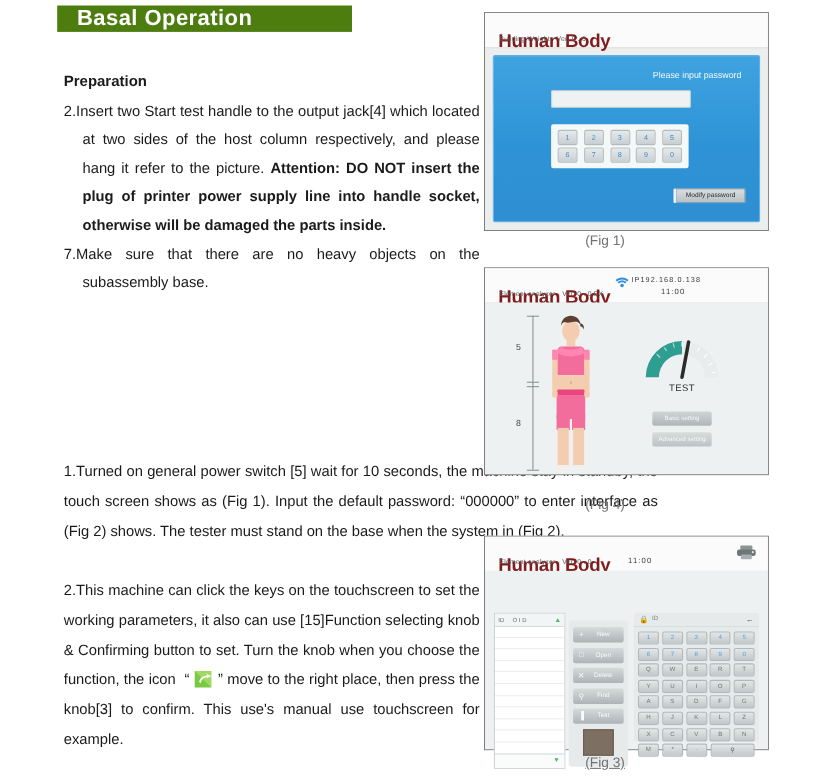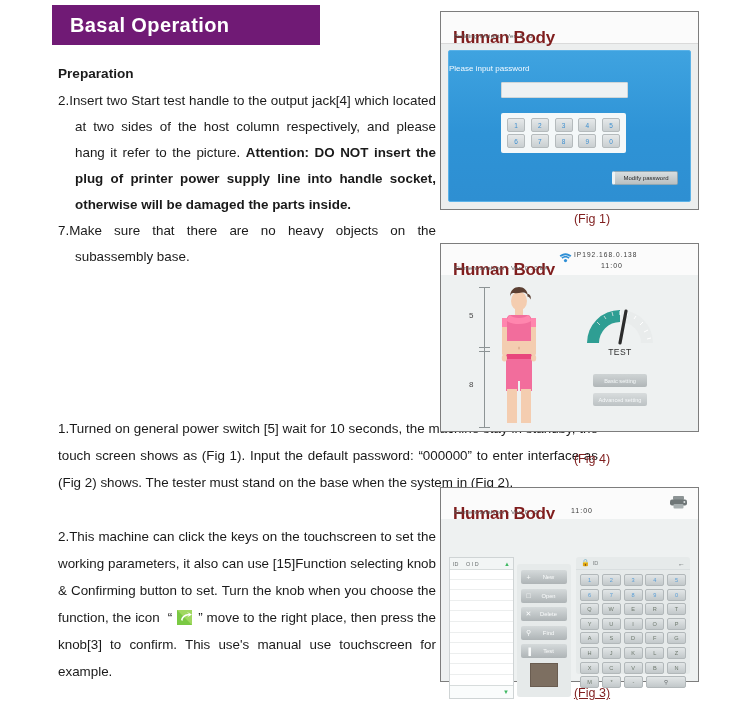--- a/index.html
+++ b/index.html
@@ -5,22 +5,22 @@
   html,body{margin:0;padding:0;}
   body{
     width:750px;height:710px;background:#ffffff;
     font-family:"Liberation Sans",sans-serif;
     color:#1a1a1a;position:relative;overflow:hidden;
   }
   .page{position:relative;width:750px;height:710px;}
 
   
   .banner{
-    position:absolute;left:52px;top:5px;width:268px;height:40px;
-    background:#701a75;display:flex;align-items:center;
+    position:absolute;left:52px;top:5px;width:268px;height:24px;
+    background:#4d7c0f;display:flex;align-items:center;
   }
   .banner-text{
     color:#ffffff;font-size:20px;font-weight:bold;letter-spacing:.4px;
     padding-left:18px;
   }
 
   
   .text-col{
     position:absolute;left:58px;top:62px;width:378px;
     font-size:13.4px;line-height:26px;text-align:justify;
@@ -44,21 +44,21 @@
     margin:0 3px;position:relative;
   }
 
   
   .fig{position:absolute;border:1px solid #7d7d7d;background:#fff;}
   .fig1{left:440px;top:11px;width:257px;height:197px;}
   .fig2{left:440px;top:243px;width:257px;height:187px;}
   .fig3{left:440px;top:487px;width:257px;height:193px;}
 
   .cap{
-    position:absolute;font-size:12.5px;color:#7f1d1d;text-align:center;width:120px;
+    position:absolute;font-size:12.5px;color:#737373;text-align:left;width:120px;
   }
   .cap1{left:532px;top:212px;}
   .cap2{left:532px;top:452px;}
   .cap3{left:532px;top:686px;text-decoration:underline;}
 
   
   .dev{width:100%;height:100%;background:#eceeee;position:relative;box-sizing:border-box;}
   .dev-head{
     height:31px;background:#fbfbfb;border-bottom:1px solid #dadada;
     position:relative;
@@ -84,21 +84,21 @@
   }
 
   
   .f1-body{position:absolute;left:0;right:0;top:31px;bottom:0;padding:7px;box-sizing:border-box;}
   .f1-panel{
     width:100%;height:100%;box-sizing:border-box;
     background:linear-gradient(180deg,#3fa3e0 0%,#2e93d6 55%,#2e8fd2 100%);
     border:1px solid #5ab2e8;border-radius:2px;position:relative;
   }
   .f1-label{
-    position:absolute;top:13px;left:0;right:16px;text-align:left;color:#f2f9ff;
+    position:absolute;top:13px;left:0;right:16px;text-align:right;color:#f2f9ff;
     font-size:8px;
   }
   .f1-input{
     position:absolute;top:31px;left:52px;width:125px;height:14px;
     background:#eef2f3;border:1px solid #cfd6d8;border-radius:1px;
   }
   .f1-keys{
     position:absolute;top:62px;left:52px;width:125px;height:40px;
     background:#f4f8f9;border-radius:2px;padding:5px 6px;box-sizing:border-box;
     display:flex;flex-direction:column;justify-content:space-between;

